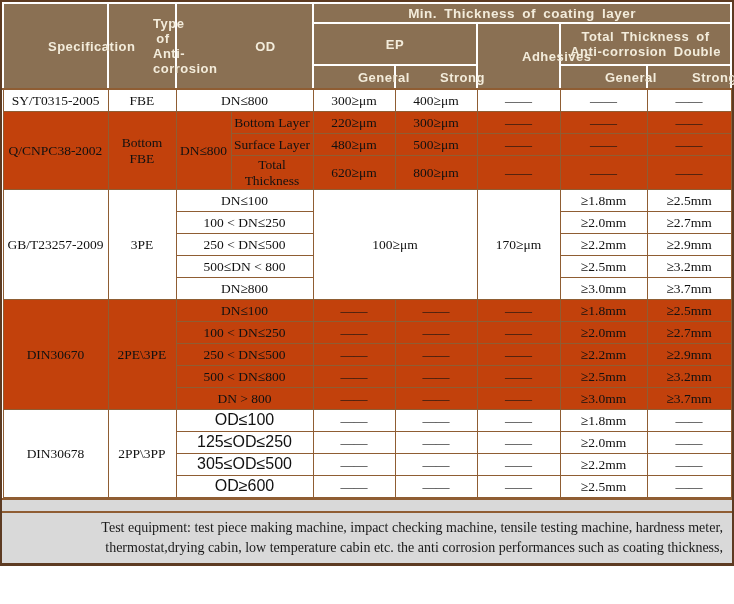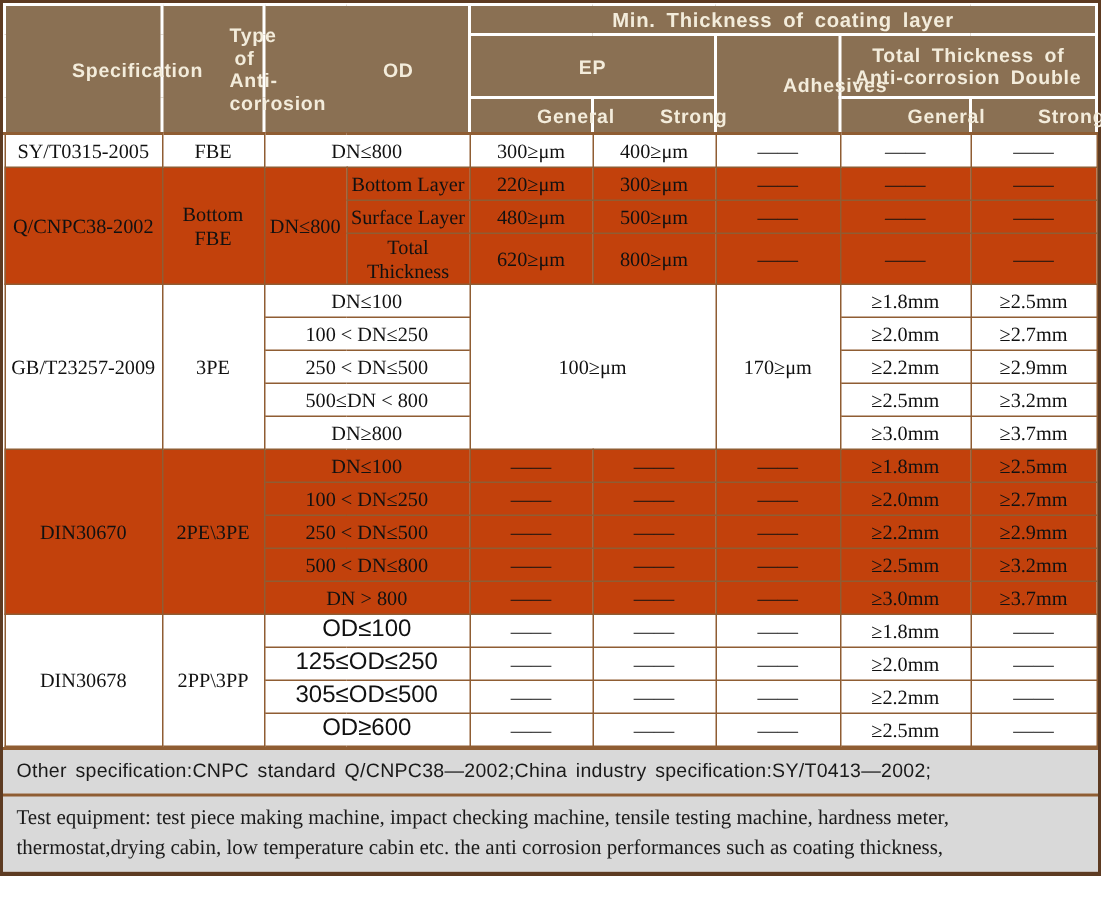--- a/index.html
+++ b/index.html
@@ -26,21 +26,21 @@
   td.tall{height:33px;}
   td.sans{font-family:"Liberation Sans",sans-serif;font-size:16px;}
   .h-min{height:16px;font-size:13.5px;}
   .h-mid{height:38px;}
   .h-sub{height:20px;}
   .note{
     border-top:2px solid #8f5d33;background:#d9d9d9;
     padding:5px 9px 6px 9px;font-size:13px;color:#1a1a1a;line-height:1.4;
   }
   .note .sans-line{font-family:"Liberation Sans",sans-serif;letter-spacing:.2px;word-spacing:2px;}
-  .note .serif-line{font-family:"Liberation Serif",serif;font-size:14px;}
+  .note .serif-line{font-family:"Liberation Serif",serif;font-size:14px;text-align:right;}
 </style>
 </head>
 <body>
 
 <div class="wrap">
   <table>
     <colgroup>
       <col style="width:105px">
         <col style="width:68px">
         <col style="width:55px">
@@ -215,20 +215,19 @@
         <td>——</td>
         <td>——</td>
         <td>——</td>
         <td>≥2.5mm</td>
         <td>——</td>
       </tr>
     </tbody>
   </table>
 
   <div class="note">
-    <div class="sans-line">Other specification:CNPC standard Q/CNPC38—2002;China industry specification:SY/T0413—2002;</div>
   </div>
   <div class="note">
     <div class="serif-line">Test equipment: test piece making machine, impact checking machine, tensile testing machine, hardness meter,</div>
     <div class="serif-line">thermostat,drying cabin, low temperature cabin etc. the anti corrosion performances such as coating thickness,</div>
 
   </div>
 </div>
 
 </body></html>

